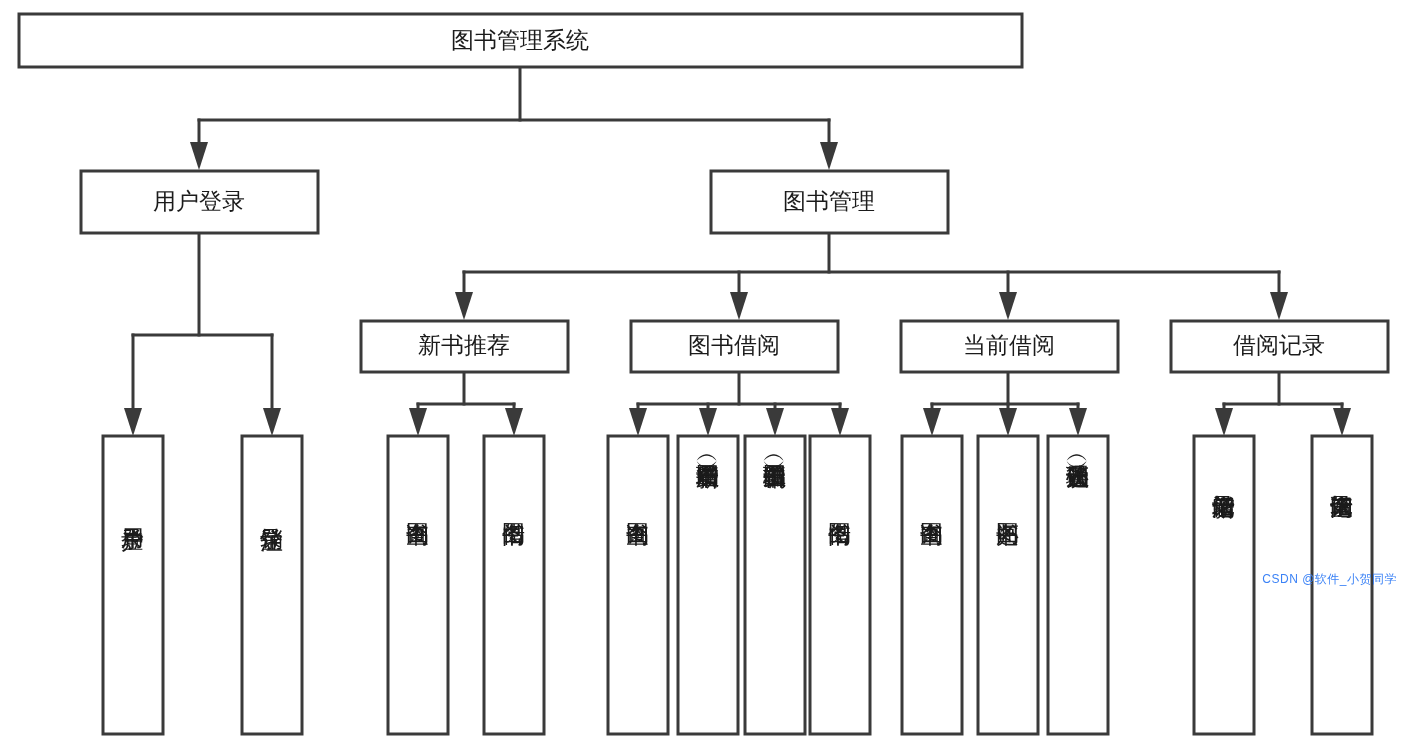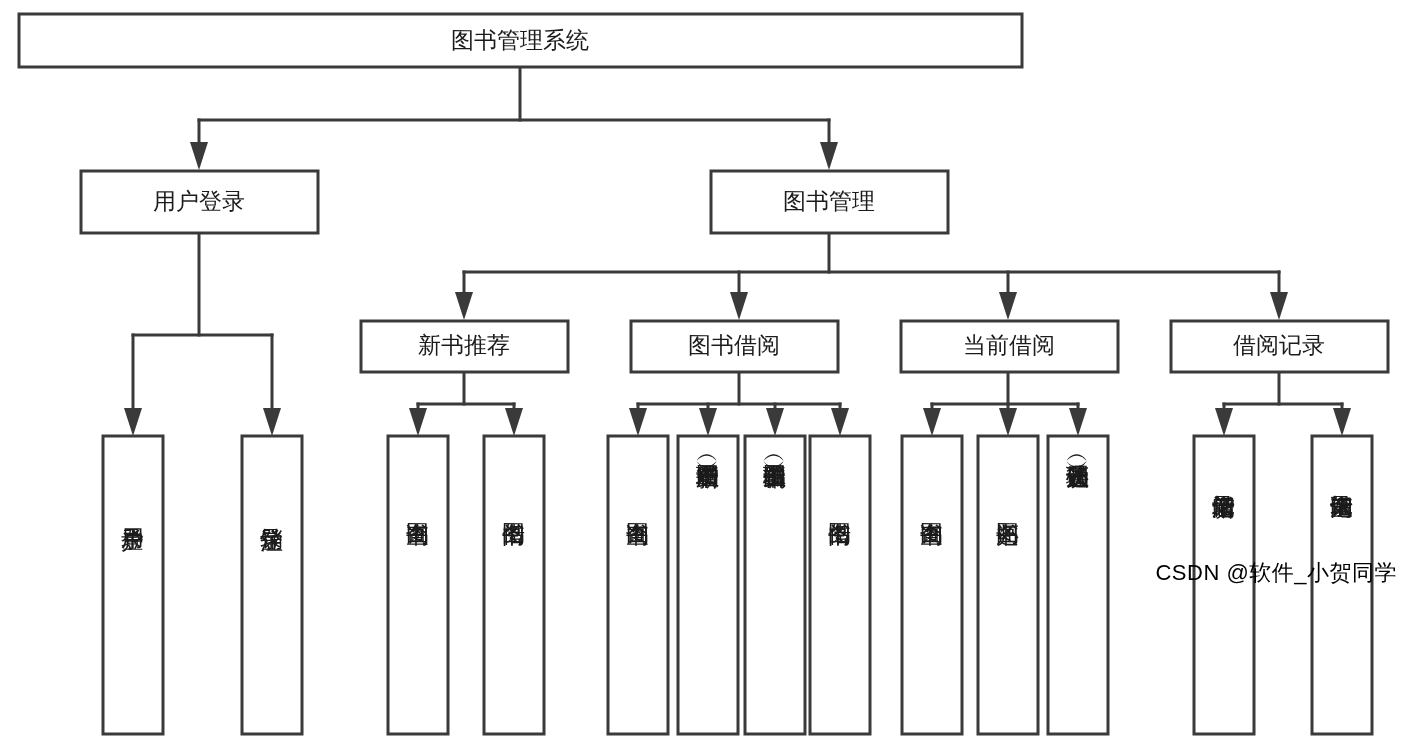--- a/index.html
+++ b/index.html
@@ -54,22 +54,22 @@
     fill: #1b1b1b;
     font-family: "Liberation Sans", "DejaVu Sans", sans-serif;
     font-size: 23px;
     text-anchor: middle;
   }
   .watermark {
     position: absolute;
     right: 8px;
     bottom: 6px;
     font-family: "Liberation Sans", "DejaVu Sans", sans-serif;
-    font-size: 22px;
-    color: #000000;
+    font-size: 12px;
+    color: #3b82f6;
     letter-spacing: 0.5px;
     white-space: nowrap;
     pointer-events: none;
   }
 </style>
 </head>
 <body>
 
 <div id="diagram-root">
 

